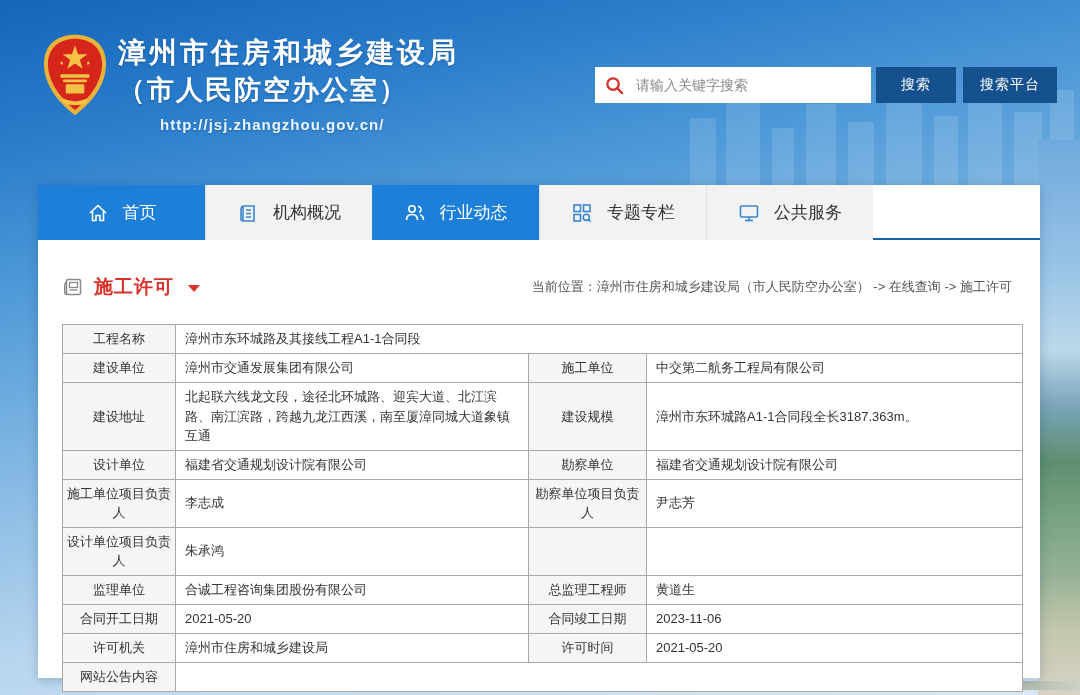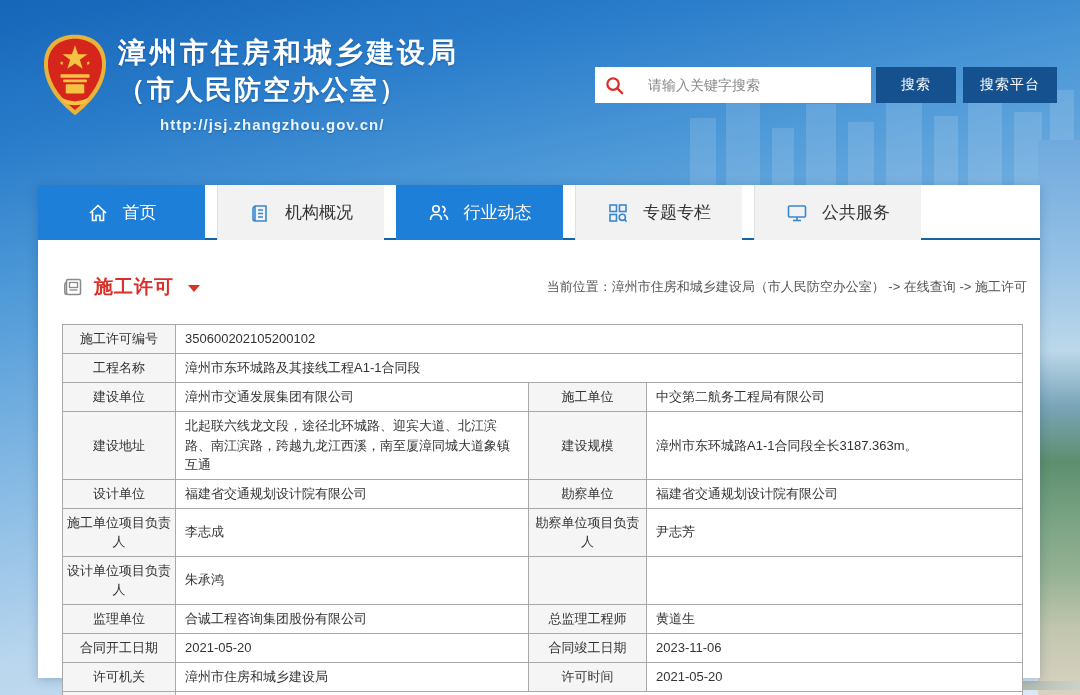--- a/index.html
+++ b/index.html
@@ -29,49 +29,49 @@
   .site-title { position:absolute; left:118px; top:34px; color:#fff; }
   .site-title .l1 { font-size:28px; font-weight:bold; letter-spacing:3px; text-shadow:0 1px 2px rgba(0,40,90,.35); }
   .site-title .l2 { font-size:27px; font-weight:bold; letter-spacing:2px; text-shadow:0 1px 2px rgba(0,40,90,.35); }
   .site-url { position:absolute; left:160px; top:116px; color:#eaf4fc; font-size:15px; font-weight:bold; letter-spacing:1px; text-shadow:0 1px 2px rgba(0,40,90,.3); }
   .search-wrap { position:absolute; left:595px; top:67px; height:36px; display:flex; }
   .search-box {
     width:276px; height:36px; background:#fff; display:flex; align-items:center;
     padding-left:10px;
   }
   .search-box input {
-    border:none; outline:none; flex:1; font-size:14px; color:#333; margin-left:24px;
+    border:none; outline:none; flex:1; font-size:14px; color:#333; margin-left:12px;
     font-family:inherit; background:transparent;
   }
   .search-box input::placeholder { color:#8a8a8a; }
   .hbtn {
     height:36px; border:none; color:#fff; background:#15508f; font-size:14px;
     font-family:inherit; cursor:pointer; letter-spacing:1px;
   }
   .btn-search { width:80px; margin-left:5px; }
   .btn-platform { width:94px; margin-left:7px; }
   
   .card {
     position:absolute; left:38px; top:185px; width:1002px; height:493px;
     background:#fff; box-shadow:0 2px 10px rgba(10,50,90,.25);
   }
   
   .nav { display:flex; height:55px; border-bottom:2px solid #1365a5; }
   .tab {
     width:167px; height:55px; display:flex; align-items:center; justify-content:center;
     background:#f2f2f2; color:#333; font-size:17px; cursor:pointer; gap:14px;
   }
-  .tab + .tab { border-left:1px solid #e0e0e0;margin-left:12px; }
+  .tab + .tab { border-left:1px solid #e0e0e0; }
   .tab.active { background:#1e7fd9; color:#fff; border-left:none; }
   .tab .ticon { width:22px; height:22px; display:block; }
   .tab .ticon svg { width:22px; height:22px; stroke:#3a87d0; fill:none; stroke-width:1.6; }
   .tab.active .ticon svg { stroke:#fff; }
   
   .section-line {
-    position:absolute; left:24px; right:13px; top:85px; height:34px;
+    position:absolute; left:24px; right:28px; top:85px; height:34px;
     display:flex; align-items:center;
   }
   .sec-icon { width:22px; height:22px; margin-right:10px; }
   .sec-title { font-size:19px; font-weight:bold; color:#d9302a; letter-spacing:1px; }
   .sec-caret {
     width:0; height:0; margin-left:14px; margin-top:3px;
     border-left:6px solid transparent; border-right:6px solid transparent;
     border-top:7px solid #d9302a;
   }
   .breadcrumb { margin-left:auto; font-size:13px; color:#555; }
@@ -200,24 +200,20 @@
 
     <table class="ptable">
       <colgroup>
         <col style="width:113px">
           <col style="width:353px">
           <col style="width:118px">
           <col style="width:376px">
       </colgroup>
       <tbody id="table-body">
           <tr>
-            <td class="lbl">施工许可编号</td>
-            <td class="val" colspan="3">350600202105200102</td>
-          </tr>
-          <tr>
             <td class="lbl">工程名称</td>
             <td class="val" colspan="3">漳州市东环城路及其接线工程A1-1合同段</td>
           </tr>
           <tr>
             <td class="lbl">建设单位</td>
             <td class="val">漳州市交通发展集团有限公司</td>
             <td class="lbl">施工单位</td>
             <td class="val">中交第二航务工程局有限公司</td>
           </tr>
           <tr>

